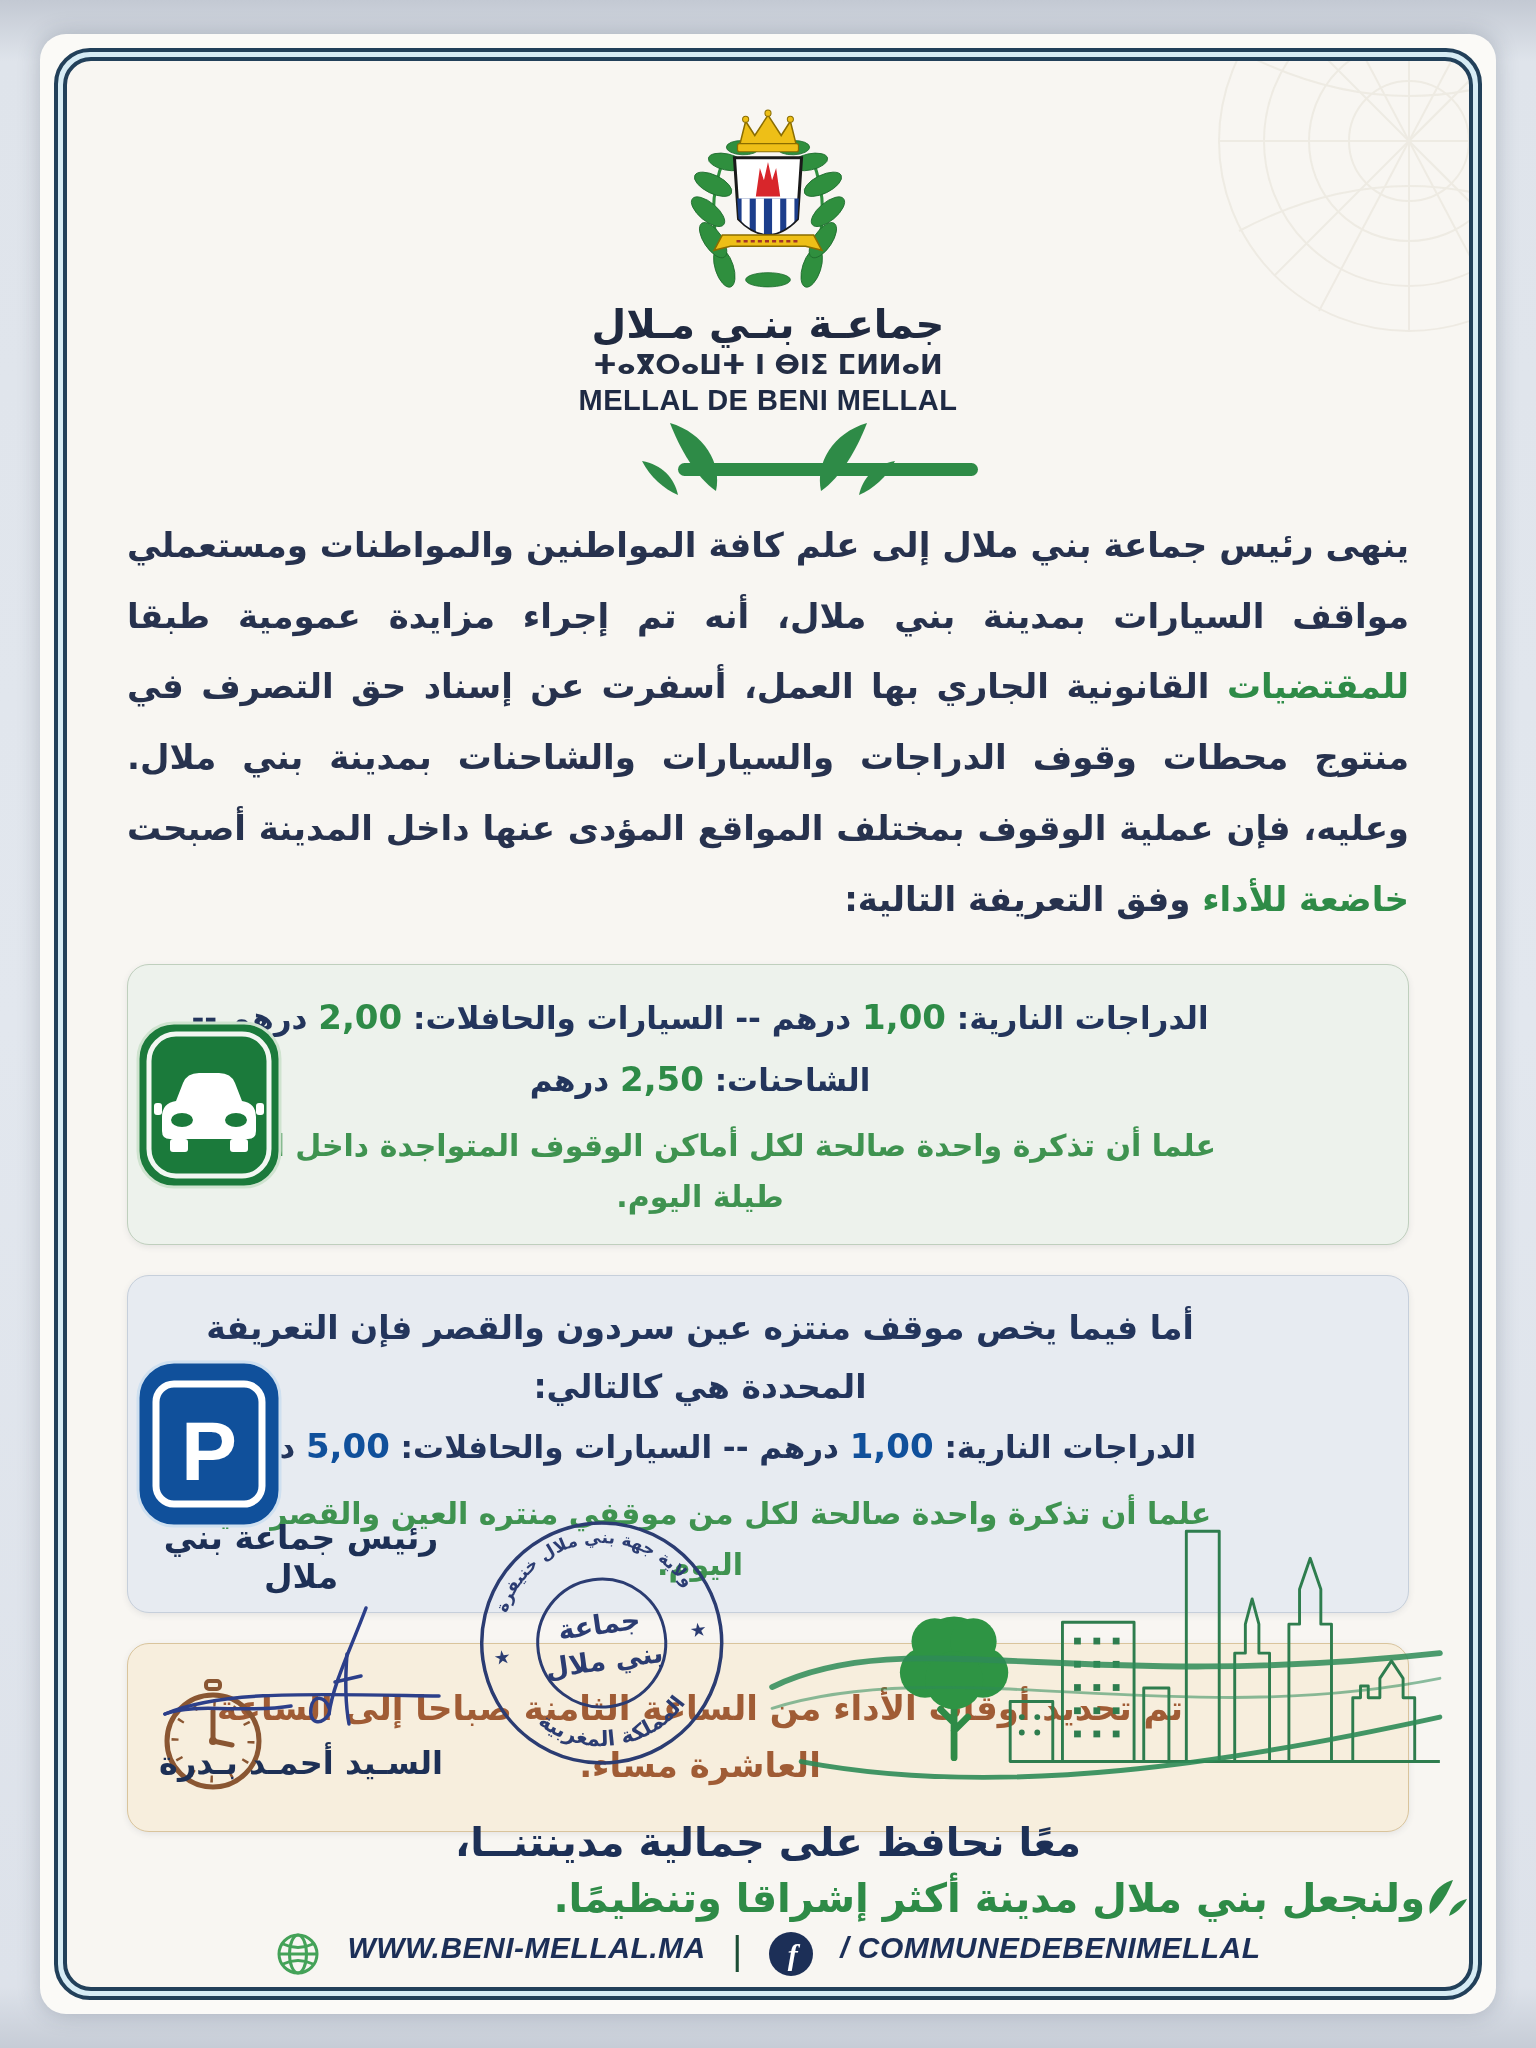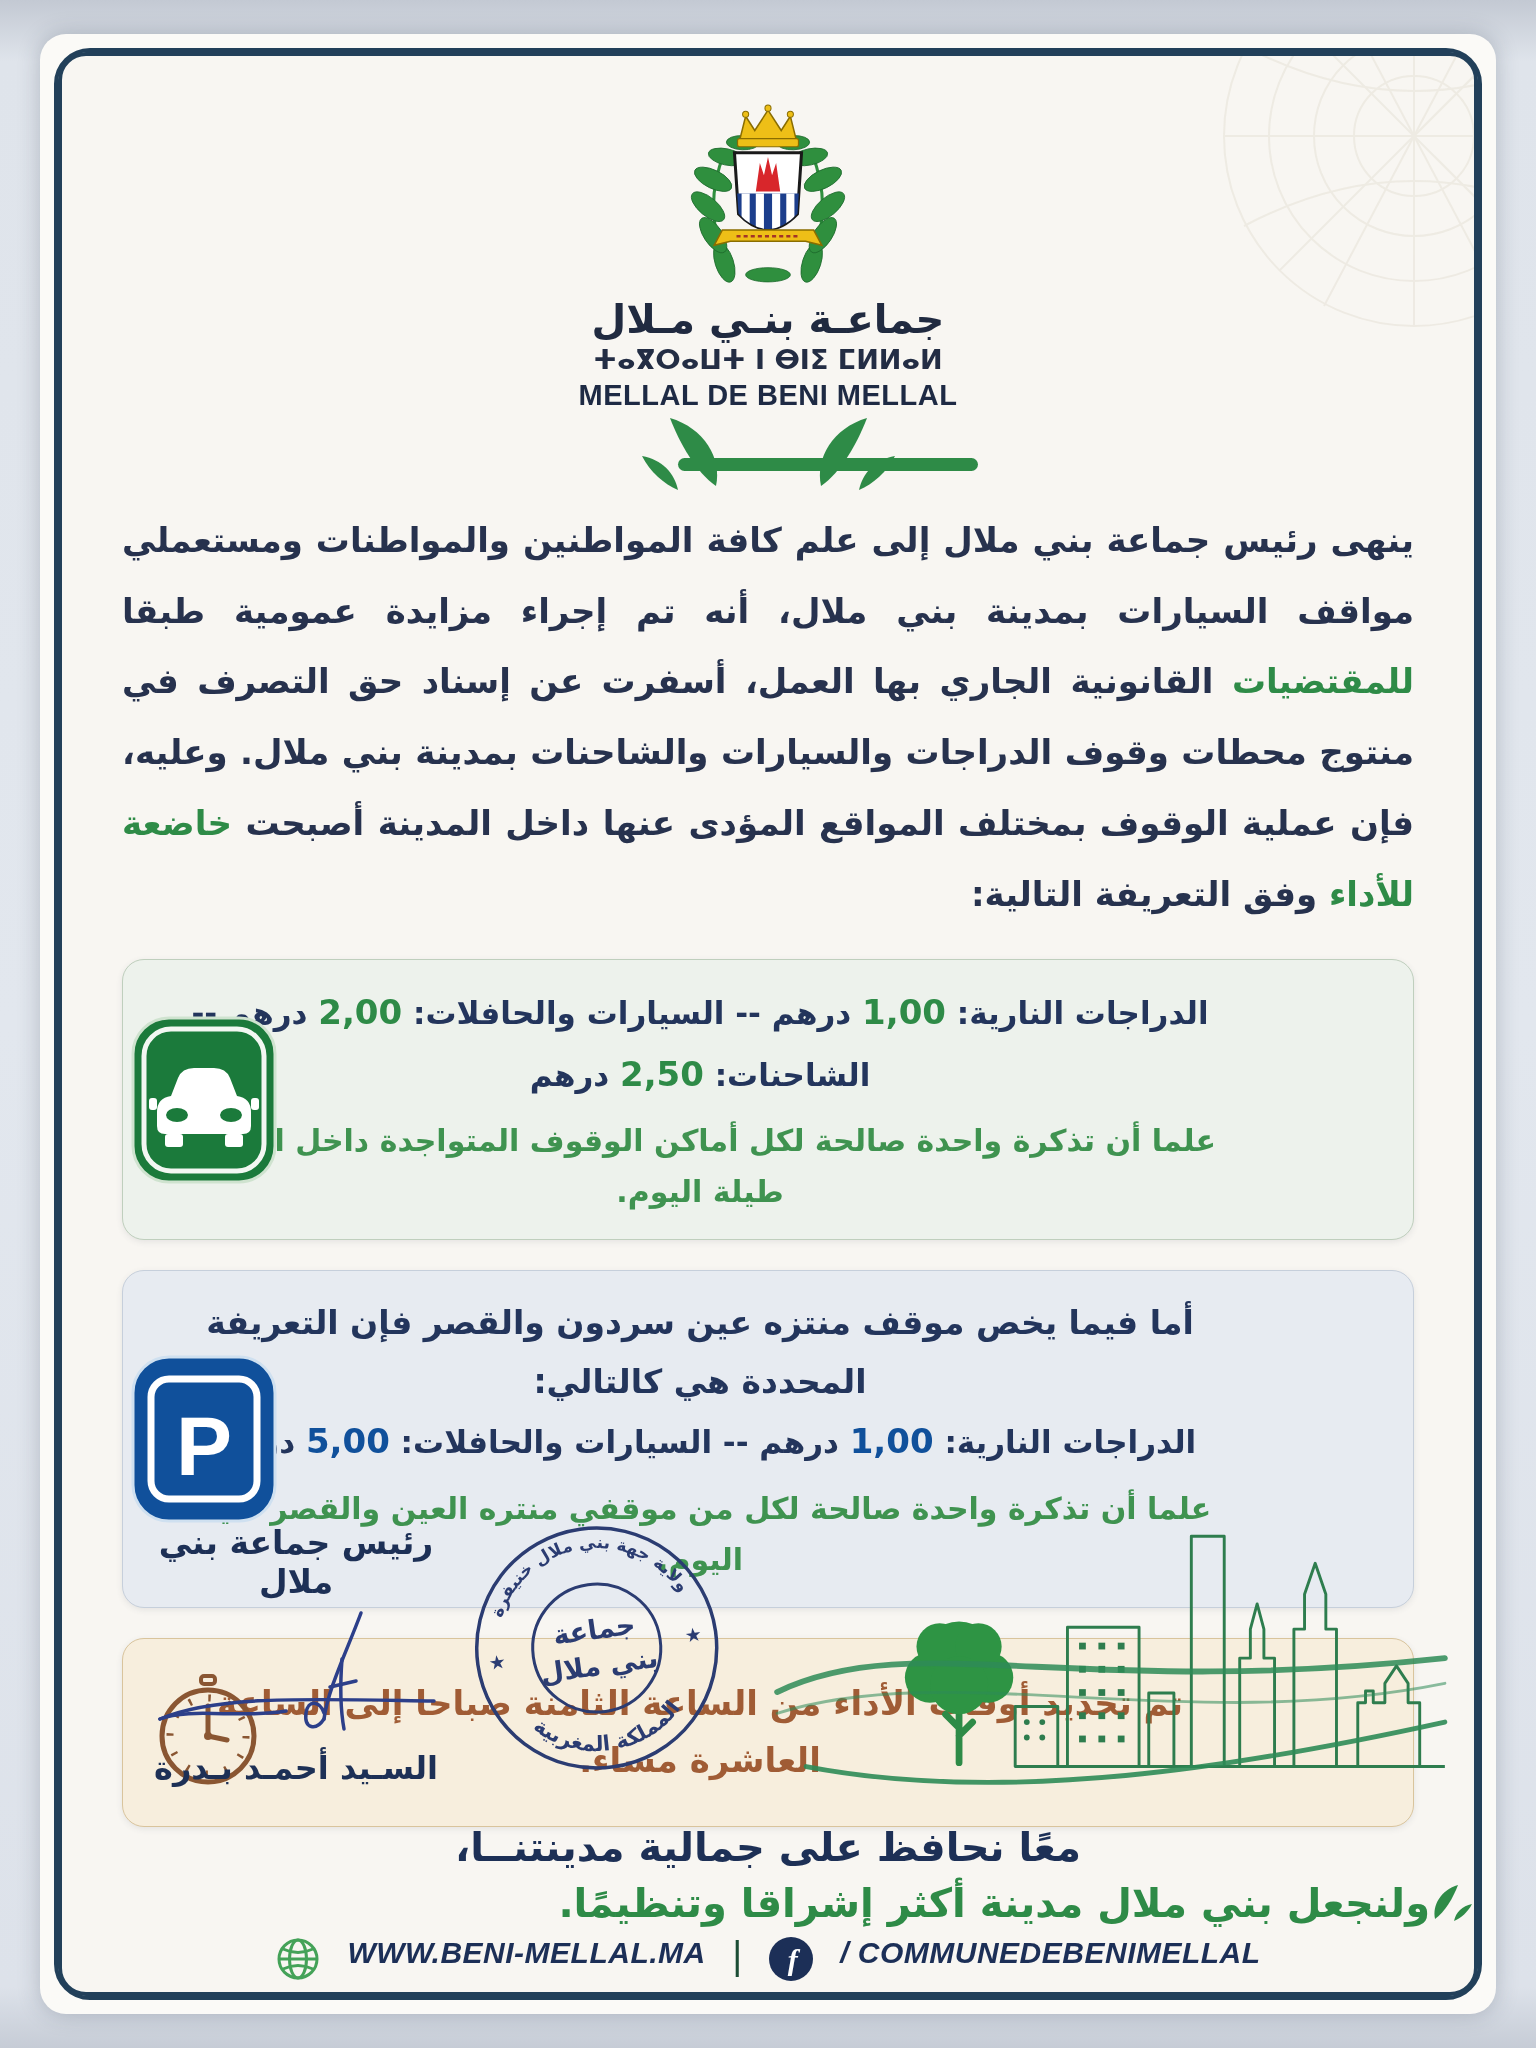--- a/index.html
+++ b/index.html
@@ -8,21 +8,21 @@
     font-family:"DejaVu Sans", sans-serif;
   }
   .sheet{
     position:absolute;left:40px;top:34px;right:40px;bottom:34px;
     background:#fbfaf7;border-radius:26px;
     box-shadow:0 0 22px rgba(40,50,70,.25);
   }
   .frame{
     position:absolute;inset:14px;
     border:4px solid #22405a;border-radius:36px;
-    background:#d7ecf5;box-sizing:border-box;
+    background:#d7ecf5;padding:5px;box-sizing:border-box;
   }
   .frame-inner{
     position:relative;width:100%;height:100%;box-sizing:border-box;
     border:4px solid #22405a;border-radius:28px;
     background:#f8f6f2;overflow:hidden;
   }
   .content{position:absolute;inset:0;padding:38px 54px 0 54px;box-sizing:border-box;}
   .deco-corner{position:absolute;top:-70px;right:-70px;opacity:.55;pointer-events:none;}
   .emblem-wrap{display:flex;justify-content:center;margin-top:6px;}
   .org-ar{margin-top:8px;font-size:40px;font-weight:bold;color:#202a40;text-align:center;direction:rtl;}

